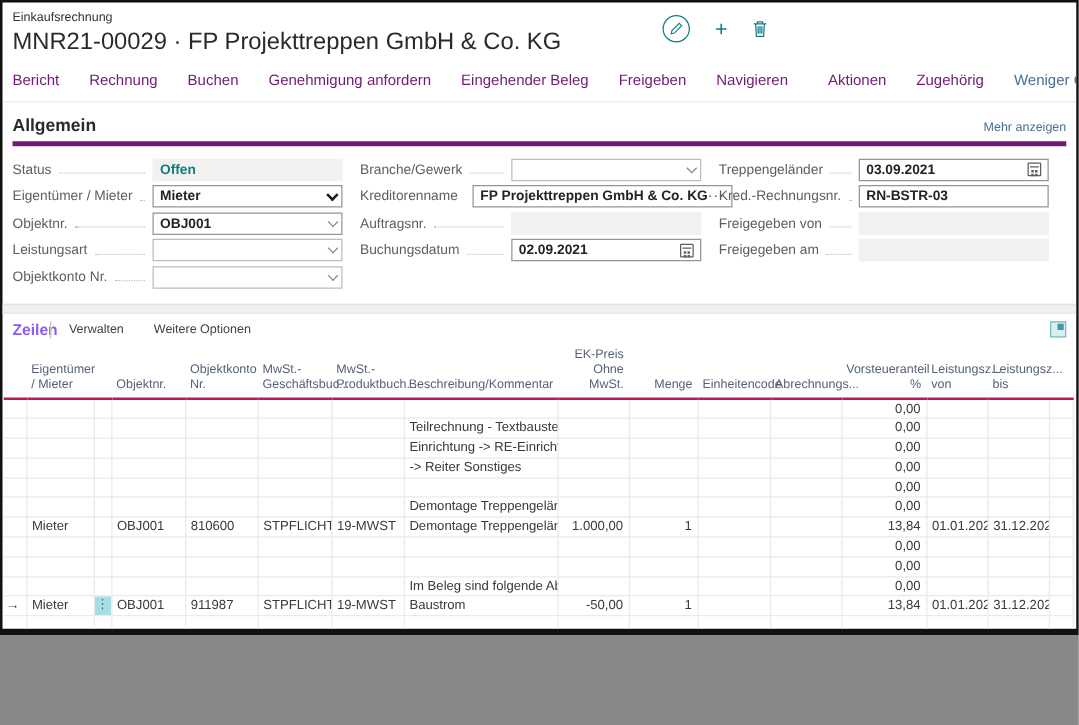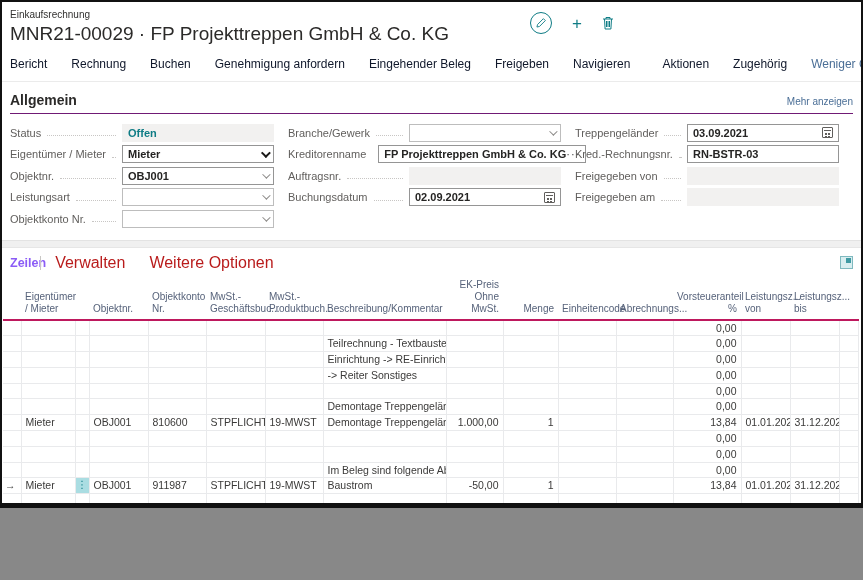--- a/index.html
+++ b/index.html
@@ -11,26 +11,26 @@
   }
   
   .page-header{padding:7px 8px 0;position:relative;}
   .caption{font-size:10px;color:#323130;}
   .page-title{font-size:19px;font-weight:400;color:#2b2a29;margin-top:3px;white-space:nowrap;}
   .header-icons{position:absolute;top:10px;left:528px;display:flex;align-items:center;gap:20px;color:#0f7c85;}
   .icon-circle{width:22px;height:22px;border:1px solid #0f7c85;border-radius:50%;display:flex;align-items:center;justify-content:center;}
   .plus-glyph{font-size:17px;line-height:1;color:#0f7c85;}
   
   .menubar{display:flex;align-items:center;margin-top:12px;padding:0 8px 10px;border-bottom:1px solid #ebebeb;font-size:12px;}
-  .menu-item{margin-right:24px;color:#0f172a;white-space:nowrap;cursor:default;}
+  .menu-item{margin-right:24px;color:#701a75;white-space:nowrap;cursor:default;}
   .menu-item.accent{color:#4a6e96;}
   .vsep{width:1px;height:14px;background:#c8c6c4;margin:0 14px 0 -6px;}
   
   .general{padding:0 8px;}
-  .general-head{display:flex;justify-content:space-between;align-items:baseline;padding:10px 0 5px;border-bottom:1px solid #701a75;}
+  .general-head{display:flex;justify-content:space-between;align-items:baseline;padding:10px 0 5px;border-bottom:4px solid #701a75;}
   .section-title{font-size:14px;font-weight:700;color:#2b2a29;}
   .more-link{font-size:10px;color:#4a6e96;}
   .fields{display:flex;padding:8px 0 10px;}
   .fcol{width:287px;padding-right:14px;}
   .field{display:flex;align-items:center;height:21.5px;}
   .field label{font-size:11px;color:#605e5c;white-space:nowrap;}
   .leader{flex:1;border-bottom:1px dotted #c8c6c4;margin:0 6px;height:1px;transform:translateY(3px);}
   .control{flex:0 0 152px;height:18px;border:1px solid #959595;background:#fff;display:flex;align-items:center;padding:0 5px;font-size:11px;font-weight:700;color:#252423;}
   .control .val{flex:1;overflow:hidden;white-space:nowrap;text-overflow:ellipsis;}
   .control.disabled{background:#f2f1f0;border-color:#f2f1f0;}
@@ -39,21 +39,21 @@
   .chev{width:6px;height:6px;border-right:1px solid #8a8886;border-bottom:1px solid #8a8886;transform:rotate(45deg) translateY(-2px);flex:0 0 auto;}
   .chev.strong{border-width:2px;border-color:#1b1a19;width:7px;height:7px;}
   .ellipsis-btn{font-size:11px;color:#444;font-weight:400;letter-spacing:1px;flex:0 0 auto;}
   .cal{width:11px;height:11px;border:1px solid #605e5c;border-radius:1px;position:relative;flex:0 0 auto;}
   .cal::before{content:"";position:absolute;left:1px;right:1px;top:2px;border-top:1px solid #605e5c;}
   .cal::after{content:"";position:absolute;left:2px;top:5px;width:2px;height:2px;background:#605e5c;box-shadow:3px 0 #605e5c,0 3px #605e5c,3px 3px #605e5c;}
   
   .band{height:8px;background:#f0f0f0;border-top:1px solid #e3e3e3;border-bottom:1px solid #e6e6e6;}
   .lines-toolbar{display:flex;align-items:center;padding:6px 8px 5px;font-size:12.5px;}
   .lines-tab{font-weight:700;color:#8b5cf6;margin-right:0;}
-  .lines-menu-item{margin-right:24px;font-size:16px;color:#b91c1c;}
+  .lines-menu-item{margin-right:24px;font-size:10px;color:#404040;}
   .expand-icon{margin-left:auto;width:13px;height:13px;border:1px solid #7fb9bf;background:#d9eef0;position:relative;}
   .expand-icon::after{content:"";position:absolute;right:1px;top:1px;width:5px;height:5px;background:#3f9aa3;}
   
   table.grid{border-collapse:collapse;table-layout:fixed;width:855px;margin-left:1px;}
   .grid th{font-size:10px;font-weight:400;color:#56627a;text-align:left;vertical-align:bottom;padding:2px 4px 4px;border-bottom:2px solid #be185d;line-height:1.2;}
   .grid th.r{text-align:right;}
   .grid td{font-size:10.5px;color:#3b3a39;height:14.8px;padding:0 4px;border:1px solid #e9eaec;white-space:nowrap;overflow:hidden;line-height:14.8px;}
   .grid td.r{text-align:right;}
   .grid td.selcol{border-left:none;color:#444;padding:0 2px;}
   .grid td.dotscell{padding:0;}

